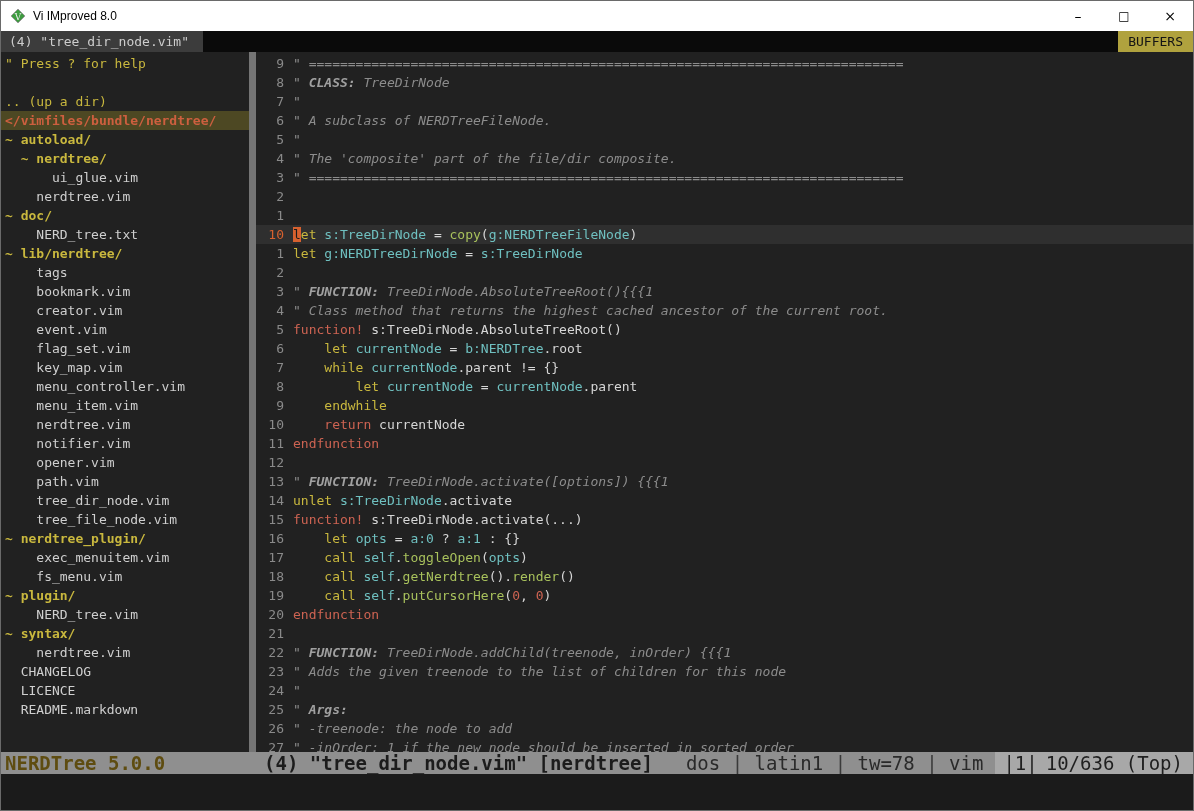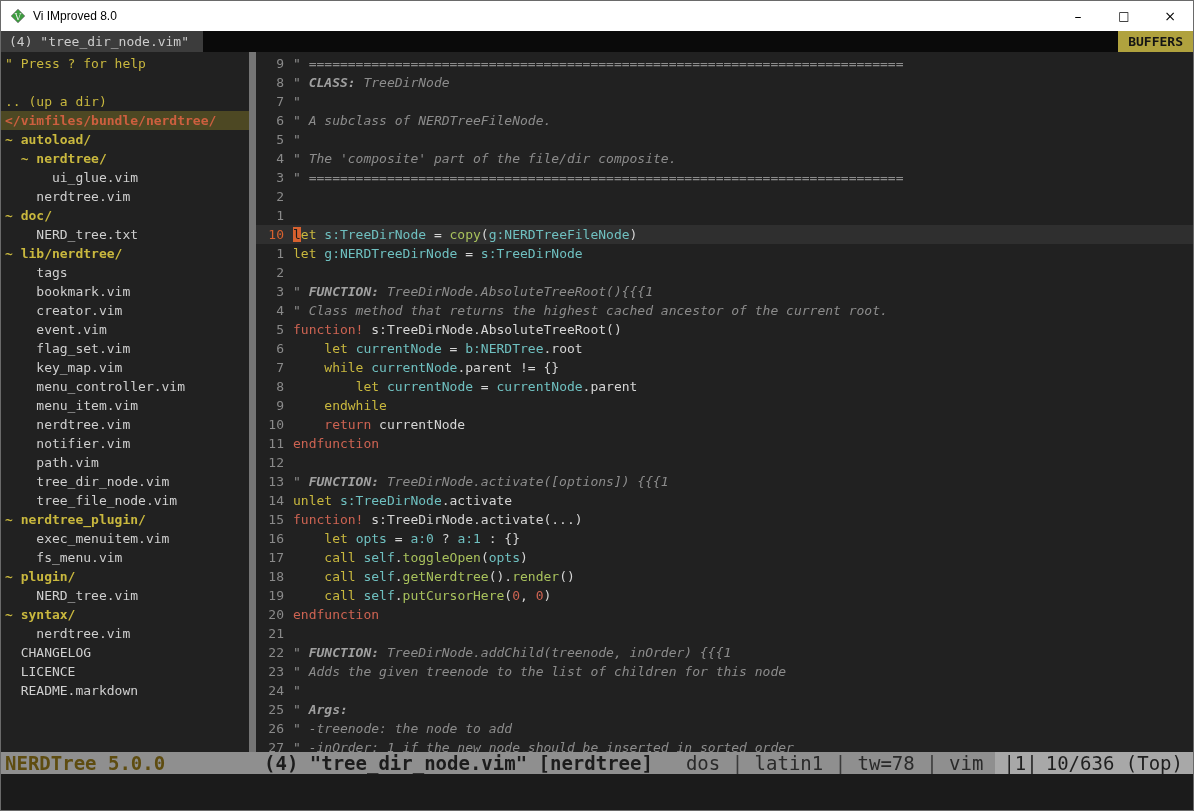--- a/index.html
+++ b/index.html
@@ -16,21 +16,21 @@
   .titlebar { flex:0 0 30px; background:var(--titlebar-bg); display:flex; align-items:center; padding-left:9px; }
   .titlebar .title { font-family:"Liberation Sans",sans-serif; font-size:12px; color:var(--titlebar-fg); margin-left:7px; }
   .win-controls { margin-left:auto; display:flex; height:100%; }
   .win-btn { width:46px; height:100%; display:flex; align-items:center; justify-content:center;
              font-size:14px; color:#000; cursor:default; font-family:"DejaVu Sans",sans-serif; }
   .win-btn.max { font-size:12px; }
 
   
   .tabline { flex:0 0 21px; background:var(--tabline-bg); display:flex; align-items:stretch; font-size:13px; }
   .buffer-tab { background:var(--tab-bg); color:var(--tab-fg); padding:0 14px 0 8px; display:flex; align-items:center; white-space:pre; }
-  .buffers-label { margin-left:auto; background:var(--buffers-bg); color:#141414; font-weight:bold; padding:0 10px; display:flex; align-items:center; }
+  .buffers-label { margin-left:auto; background:var(--buffers-bg); color:#141414; font-weight:normal; padding:0 10px; display:flex; align-items:center; }
 
   
   .main { flex:0 0 700px; display:flex; overflow:hidden; font-size:13px; }
   .nerdtree { flex:0 0 248px; width:248px; overflow:hidden; padding-top:2px; }
   .tree-row { height:19px; line-height:19px; white-space:pre; padding-left:4px; color:var(--fg); }
   .t-help  { color:var(--statement); }
   .t-updir { color:var(--statement); }
   .t-root  { background:var(--tree-root-bg); color:var(--tree-root-fg); font-weight:bold; }
   .t-dir   { color:var(--statement); font-weight:bold; }
   .t-file  { color:#cfcfcf; }
@@ -108,20 +108,21 @@
         <div class="tree-row t-file">    tags</div>
         <div class="tree-row t-file">    bookmark.vim</div>
         <div class="tree-row t-file">    creator.vim</div>
         <div class="tree-row t-file">    event.vim</div>
         <div class="tree-row t-file">    flag_set.vim</div>
         <div class="tree-row t-file">    key_map.vim</div>
         <div class="tree-row t-file">    menu_controller.vim</div>
         <div class="tree-row t-file">    menu_item.vim</div>
         <div class="tree-row t-file">    nerdtree.vim</div>
         <div class="tree-row t-file">    notifier.vim</div>
+        <div class="tree-row t-file">    opener.vim</div>
         <div class="tree-row t-file">    path.vim</div>
         <div class="tree-row t-file">    tree_dir_node.vim</div>
         <div class="tree-row t-file">    tree_file_node.vim</div>
         <div class="tree-row t-dir">~ nerdtree_plugin/</div>
         <div class="tree-row t-file">    exec_menuitem.vim</div>
         <div class="tree-row t-file">    fs_menu.vim</div>
         <div class="tree-row t-dir">~ plugin/</div>
         <div class="tree-row t-file">    NERD_tree.vim</div>
         <div class="tree-row t-dir">~ syntax/</div>
         <div class="tree-row t-file">    nerdtree.vim</div>

